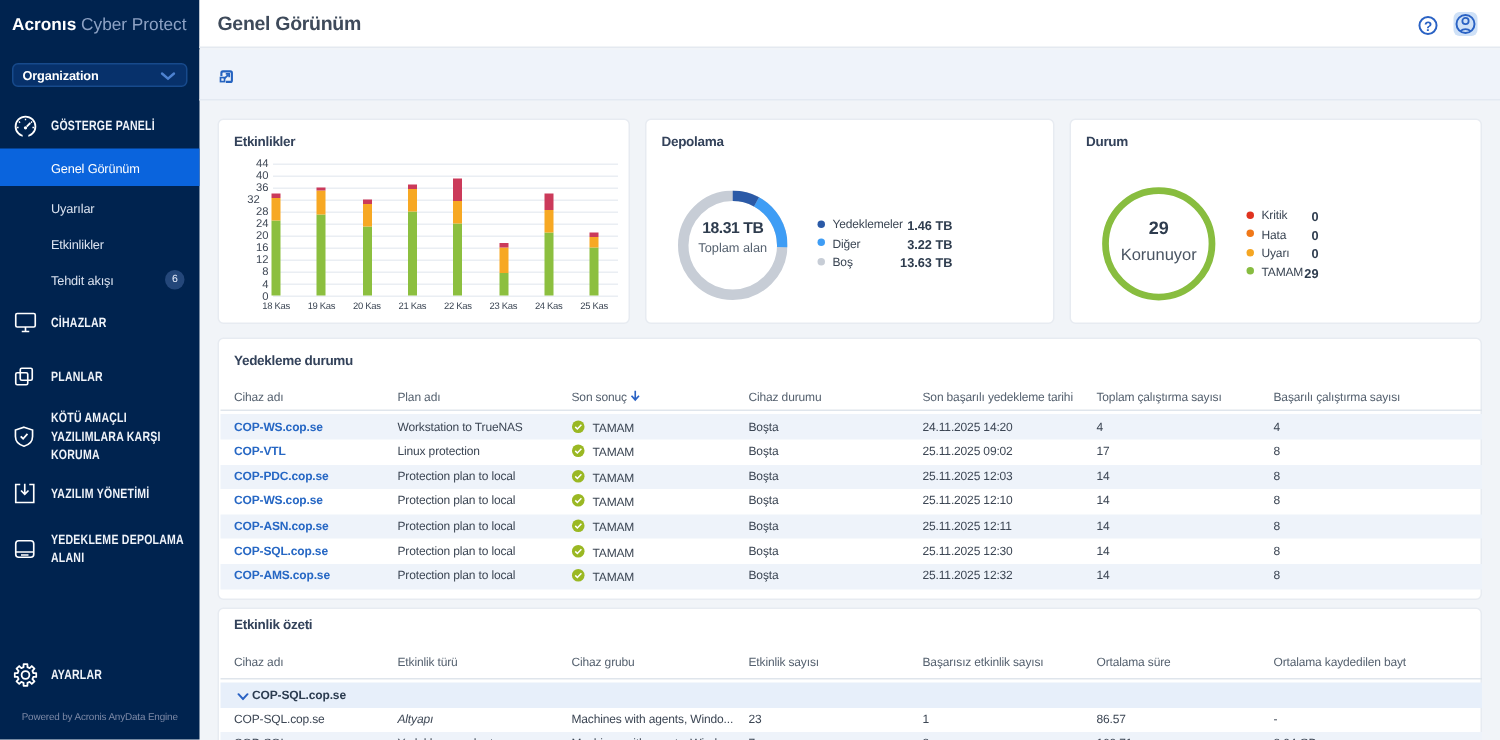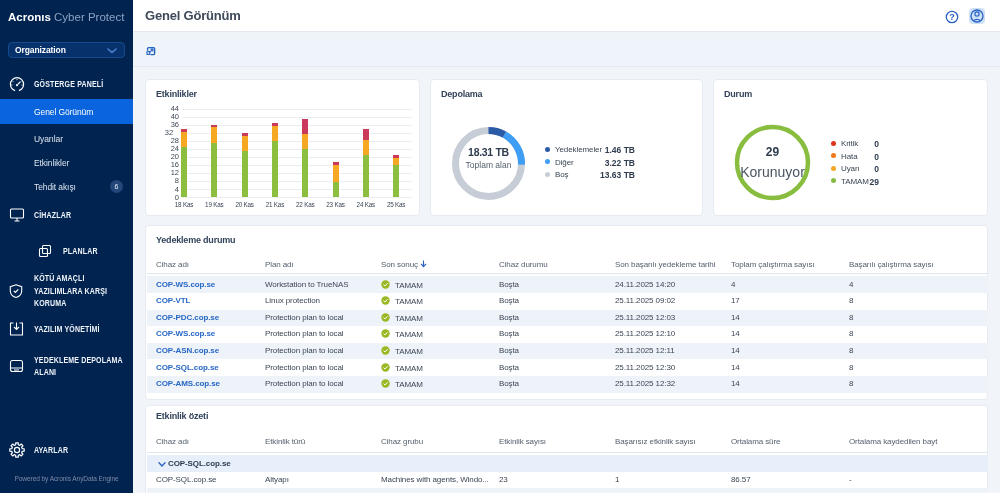--- a/index.html
+++ b/index.html
@@ -81,21 +81,21 @@
       <div class="txt">Tehdit akışı</div>
     <div id="badge6" style="top:5px;">6</div>
   </div>
   <div class="nav-top" style="top:203px;height:24px;">
     <svg width="16" height="15" viewBox="0 0 16 15" fill="none" stroke="#fff" stroke-width="1.1">
       <rect x="1.5" y="1.5" width="13" height="9" rx="1"></rect>
       <path d="M5.5 13.5h5M8 10.5v3"></path>
     </svg>
     <div class="txt">CİHAZLAR</div>
   </div>
-  <div class="nav-top" style="top:239px;height:24px;margin-left:29px;">
+  <div class="nav-top" style="top:239px;height:24px;">
     <svg width="14" height="14" viewBox="0 0 14 14" fill="none" stroke="#fff" stroke-width="1.1">
       <rect x="4.5" y="1.5" width="8" height="8" rx="1"></rect>
       <rect x="1.5" y="4.5" width="8" height="8" rx="1"></rect>
     </svg>
     <div class="txt">PLANLAR</div>
   </div>
   <div class="nav-top" style="top:272px;height:38px;">
     <svg width="14" height="15" viewBox="0 0 14 15" fill="none" stroke="#fff" stroke-width="1.1">
       <path d="M7 1.3 L12.7 3.2 V7.5 C12.7 11 10.3 13 7 14 C3.7 13 1.3 11 1.3 7.5 V3.2 Z"></path>
       <path d="M4.8 7.4 L6.4 9 L9.3 5.8" stroke-width="1.2"></path>
@@ -245,21 +245,21 @@
   <div class="lval" style="left:164px;top:77.5px;width:40px;font-size:8.5px;">3.22 TB</div>
   <div class="lval" style="left:164px;top:90px;width:40px;font-size:8.5px;">13.63 TB</div>
 </div>
 
 <div class="card" id="card3">
   <div class="ctitle">Durum</div>
   <svg class="abs" style="left:19px;top:43px" width="79" height="79" viewBox="0 0 79 79">
     <circle cx="39.5" cy="39.5" r="35.5" fill="none" stroke="#88bd3f" stroke-width="4.5"></circle>
   </svg>
   <div class="abs" style="left:19px;top:65px;width:79px;text-align:center;font-size:12px;font-weight:700;color:#2e3c4e;">29</div>
-  <div class="abs" style="left:19px;top:83.5px;width:79px;text-align:center;font-size:14px;color:#4a5563;">Korunuyor</div>
+  <div class="abs" style="left:19px;top:83.5px;width:79px;text-align:center;font-size:11px;color:#4a5563;">Korunuyor</div>
   <div class="leg" style="left:117px;top:59px;"><span class="dot" style="background:#e0331f"></span>Kritik</div>
   <div class="leg" style="left:117px;top:71.5px;"><span class="dot" style="background:#f07818"></span>Hata</div>
   <div class="leg" style="left:117px;top:84px;"><span class="dot" style="background:#f5a623"></span>Uyarı</div>
   <div class="leg" style="left:117px;top:96.5px;"><span class="dot" style="background:#87bc40"></span>TAMAM</div>
   <div class="lval" style="left:130px;top:59px;width:35px;font-size:8.5px;">0</div>
   <div class="lval" style="left:130px;top:71.5px;width:35px;font-size:8.5px;">0</div>
   <div class="lval" style="left:130px;top:84px;width:35px;font-size:8.5px;">0</div>
   <div class="lval" style="left:130px;top:96.5px;width:35px;font-size:8.5px;">29</div>
 </div>
 
@@ -370,21 +370,21 @@
   <div class="th" style="left:703px;top:30.5px;">Ortalama kaydedilen bayt</div>
   <div class="abs" style="left:1px;top:46px;width:841px;height:1px;background:#dfe5ec;"></div>
   </div>
   <div id="t2rows">
   <div class="rowband" style="top:49px;height:16.5px;background:#e7effa;"></div>
   <svg class="abs" style="left:12px;top:56px" width="8" height="5" viewBox="0 0 8 5">
         <path d="M1 0.8l3 3.2 3-3.2" stroke="#2a62c4" stroke-width="1.3" fill="none" stroke-linecap="round"></path>
       </svg>
   <div class="td" style="left:22px;top:52.5px;font-weight:700;color:#2c3c50;">COP-SQL.cop.se</div>
   <div class="td" style="left:10px;top:68.8px;">COP-SQL.cop.se</div>
-  <div class="td" style="left:119px;top:68.8px;">Altyapı</div>
+  <div class="td" style="left:119px;top:68.8px;font-style:italic;">Altyapı</div>
   <div class="td" style="left:235px;top:68.8px;">Machines with agents, Windo...</div>
   <div class="td" style="left:353px;top:68.8px;">23</div>
   <div class="td" style="left:469px;top:68.8px;">1</div>
   <div class="td" style="left:585px;top:68.8px;">86.57</div>
   <div class="td" style="left:703px;top:68.8px;">-</div>
   <div class="rowband stripe" style="top:82.1px;height:16.5px;"></div>
   <div class="td" style="left:10px;top:85.4px;">COP-SQL.cop.se</div>
   <div class="td" style="left:119px;top:85.4px;">Yedekleme ve kurtarma</div>
   <div class="td" style="left:235px;top:85.4px;">Machines with agents, Windo...</div>
   <div class="td" style="left:353px;top:85.4px;">7</div>

